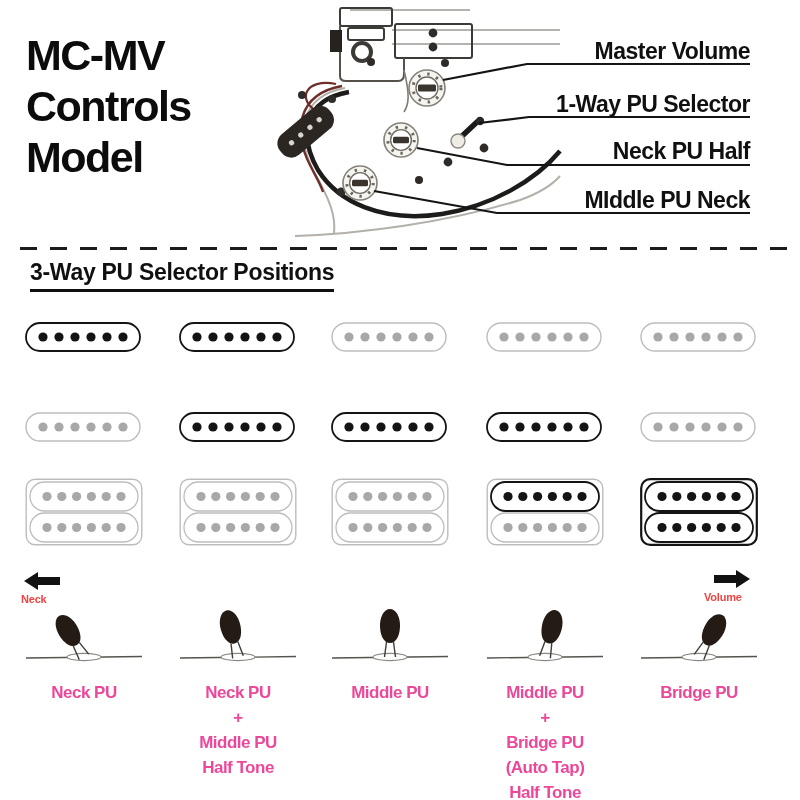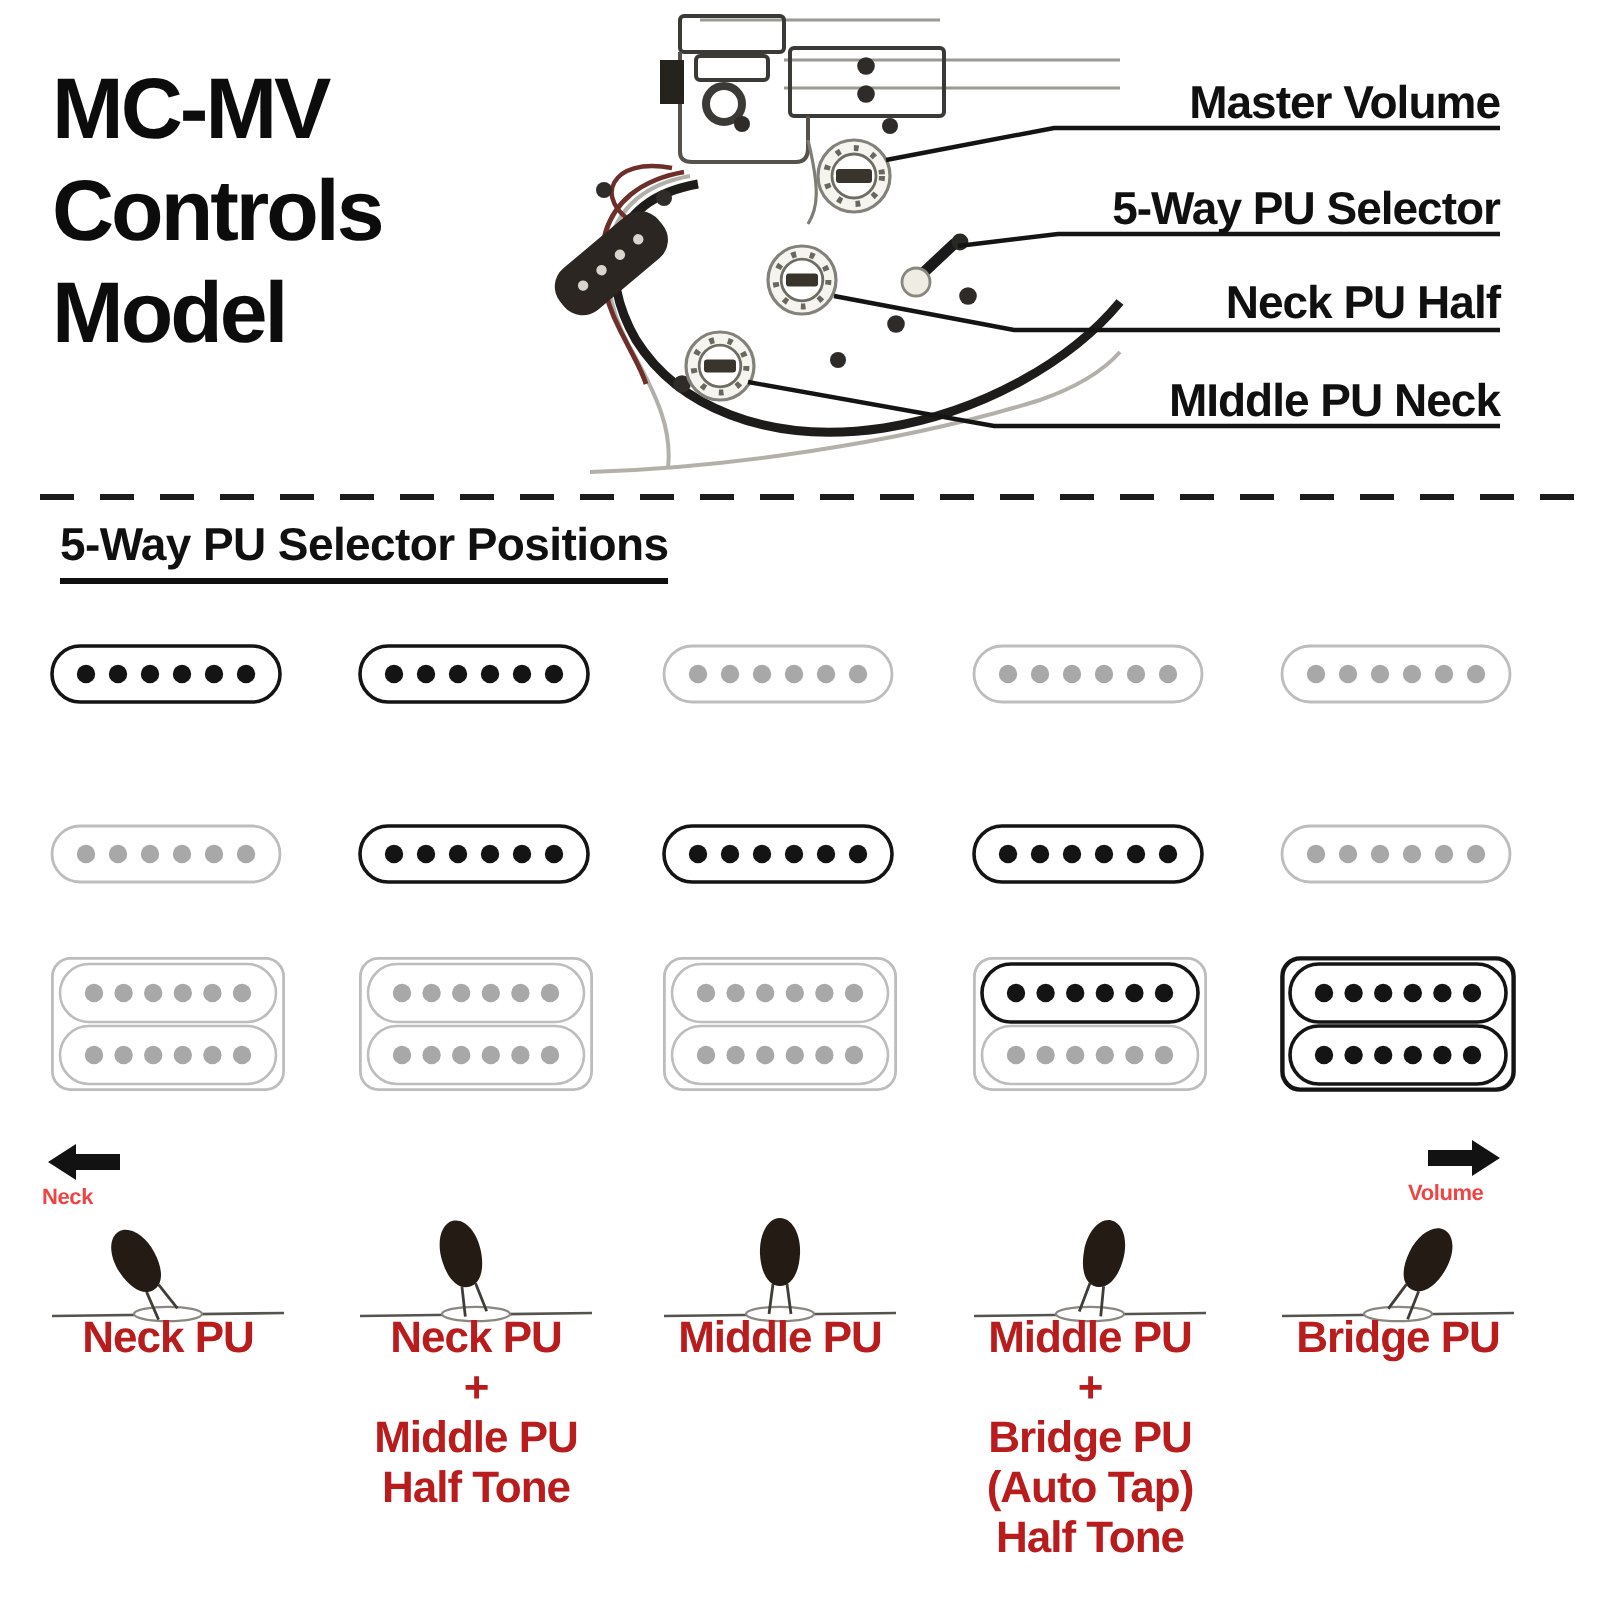--- a/index.html
+++ b/index.html
@@ -26,22 +26,22 @@
   
   .section-heading{
     left:30px;top:259px;font-size:23px;font-weight:800;letter-spacing:-0.3px;
     border-bottom:3px solid #101010;padding-bottom:3px;color:#101010;
   }
   
   .pos-col{position:absolute;top:300px;width:118px;height:500px;}
   .pos-col .coil{position:absolute;left:0;}
   .pos-col .lever{position:absolute;left:-1px;top:296px;}
   .pos-label{
-    position:absolute;left:-16px;top:356px;width:150px;text-align:center;
-    font-size:22px;line-height:25px;font-weight:800;letter-spacing:-0.5px;color:#b91c1c;
+    position:absolute;left:-16px;top:380px;width:150px;text-align:center;
+    font-size:17px;line-height:25px;font-weight:800;letter-spacing:-0.5px;color:#ec4899;
   }
   
   .dir-label{font-size:11px;font-weight:800;color:#ef4444;letter-spacing:-0.2px;}
 </style>
 </head>
 <body>
 
 <div class="abs title">
   <div>MC-MV</div>
   <div>Controls</div>
@@ -122,27 +122,27 @@
 
   <g stroke="#141414" stroke-width="2.2" fill="none">
     <path d="M443,80 L527,64 L750,64"></path>
     <path d="M479,123 L529,117 L750,117"></path>
     <path d="M417,148 L507,165 L750,165"></path>
     <path d="M374,191 L497,213 L750,213"></path>
   </g>
 </svg>
 
 <div class="abs callout" style="top:38px">Master Volume</div>
-<div class="abs callout" style="top:91px">5-Way PU Selector</div>
+<div class="abs callout" style="top:91px">1-Way PU Selector</div>
 <div class="abs callout" style="top:138px">Neck PU Half</div>
 <div class="abs callout" style="top:187px">MIddle PU Neck</div>
 
 <div class="abs divider"></div>
 
-<div class="abs section-heading">5-Way PU Selector Positions</div>
+<div class="abs section-heading">3-Way PU Selector Positions</div>
 
 <svg class="abs" style="left:24px;top:571px" width="36" height="20" viewBox="0 0 36 20">
   <polygon points="0,10 14,1 14,6 36,6 36,14 14,14 14,19" fill="#121212"></polygon>
 </svg>
 <div class="abs dir-label" style="left:21px;top:593px">Neck</div>
 
 <svg class="abs" style="left:714px;top:569px" width="36" height="20" viewBox="0 0 36 20">
   <polygon points="36,10 22,1 22,6 0,6 0,14 22,14 22,19" fill="#121212"></polygon>
 </svg>
 <div class="abs dir-label" style="left:704px;top:591px">Volume</div>

